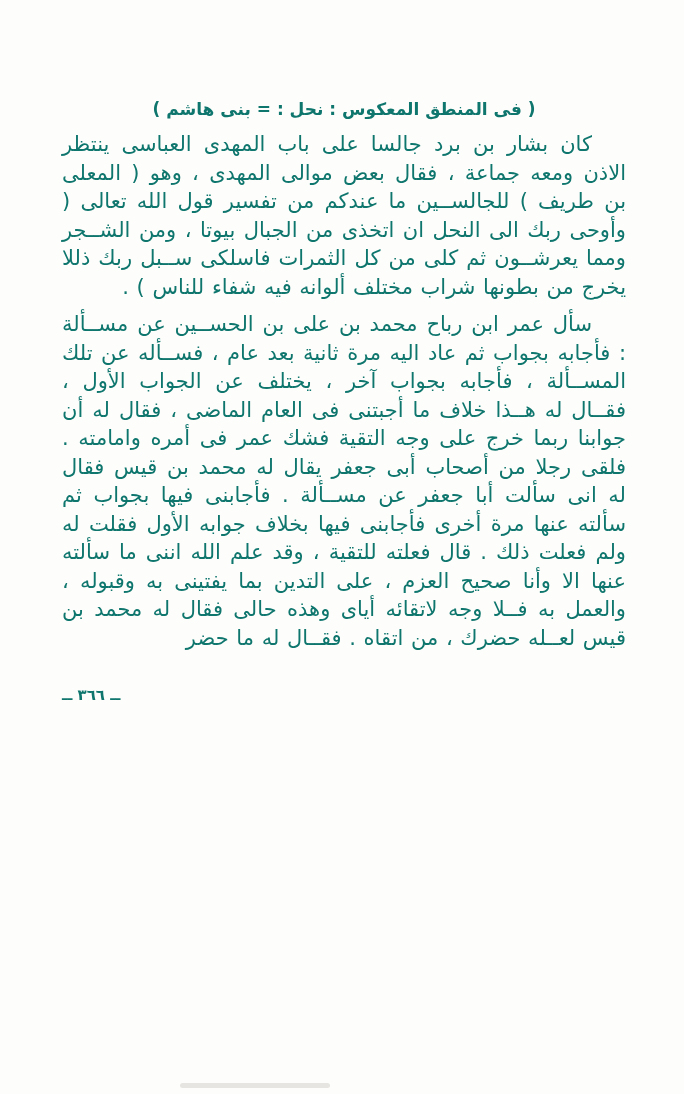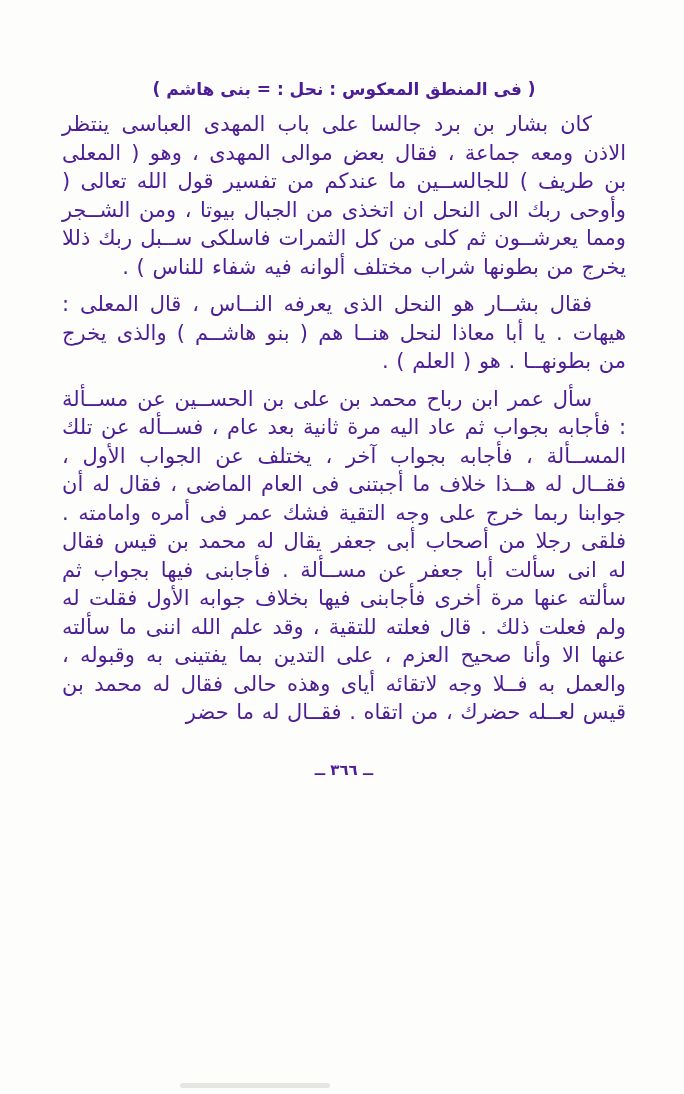--- a/index.html
+++ b/index.html
@@ -8,22 +8,22 @@
       background: #ffffff;
     }
     .page {
       position: relative;
       width: 684px;
       height: 1094px;
       box-sizing: border-box;
       background: #fdfdfb;
       direction: rtl;
       font-family: "DejaVu Sans", sans-serif;
-      color: #4c1d95;
-      padding: 76px 58px 0 62px;
+      color: #0f766e;
+      padding: 96px 58px 0 62px;
       overflow: hidden;
     }
     .heading {
       text-align: center;
       font-weight: bold;
       font-size: 17px;
       line-height: 26px;
       margin: 0 0 8px 0;
     }
     .heading.sub {
@@ -38,21 +38,21 @@
       text-indent: 34px;
       word-spacing: 1px;
     }
     .section-heading {
       text-align: center;
       font-weight: bold;
       font-size: 16.5px;
       margin: 16px 0 12px 0;
     }
     .page-number {
-      text-align: center;
+      text-align: left;
       font-size: 15px;
       font-weight: bold;
       margin-top: 34px;
       letter-spacing: 1px;
     }
     .scan-smudge {
       position: absolute;
       bottom: 6px;
       left: 180px;
       width: 150px;
@@ -65,21 +65,20 @@
 </head>
 <body>
 
 <div class="page">
 
   <div class="heading">( فى المنطق المعكوس : نحل : = بنى هاشم )</div>
 
 
   <p class="body">كان بشار بن برد جالسا على باب المهدى العباسى ينتظر الاذن ومعه جماعة ، فقال بعض موالى المهدى ، وهو ( المعلى بن طريف ) للجالســين ما عندكم من تفسير قول الله تعالى ( وأوحى ربك الى النحل ان اتخذى من الجبال بيوتا ، ومن الشــجر ومما يعرشــون ثم كلى من كل الثمرات فاسلكى ســبل ربك ذللا يخرج من بطونها شراب مختلف ألوانه فيه شفاء للناس ) .</p>
 
-  <p class="body">فقال بشــار هو النحل الذى يعرفه النــاس ، قال المعلى : هيهات . يا أبا معاذا لنحل هنــا هم ( بنو هاشــم ) والذى يخرج من بطونهــا . هو ( العلم ) .</p>
 
 
 
   <p class="body">سأل عمر ابن رباح محمد بن على بن الحســين عن مســألة : فأجابه بجواب ثم عاد اليه مرة ثانية بعد عام ، فســأله عن تلك المســألة ، فأجابه بجواب آخر ، يختلف عن الجواب الأول ، فقــال له هــذا خلاف ما أجبتنى فى العام الماضى ، فقال له أن جوابنا ربما خرج على وجه التقية فشك عمر فى أمره وامامته . فلقى رجلا من أصحاب أبى جعفر يقال له محمد بن قيس فقال له انى سألت أبا جعفر عن مســألة . فأجابنى فيها بجواب ثم سألته عنها مرة أخرى فأجابنى فيها بخلاف جوابه الأول فقلت له ولم فعلت ذلك . قال فعلته للتقية ، وقد علم الله اننى ما سألته عنها الا وأنا صحيح العزم ، على التدين بما يفتينى به وقبوله ، والعمل به فــلا وجه لاتقائه أياى وهذه حالى فقال له محمد بن قيس لعــله حضرك ، من اتقاه . فقــال له ما حضر</p>
 
   <div class="page-number">ــ ٣٦٦ ــ</div>
 
   <div class="scan-smudge"></div>
 
 </div>

